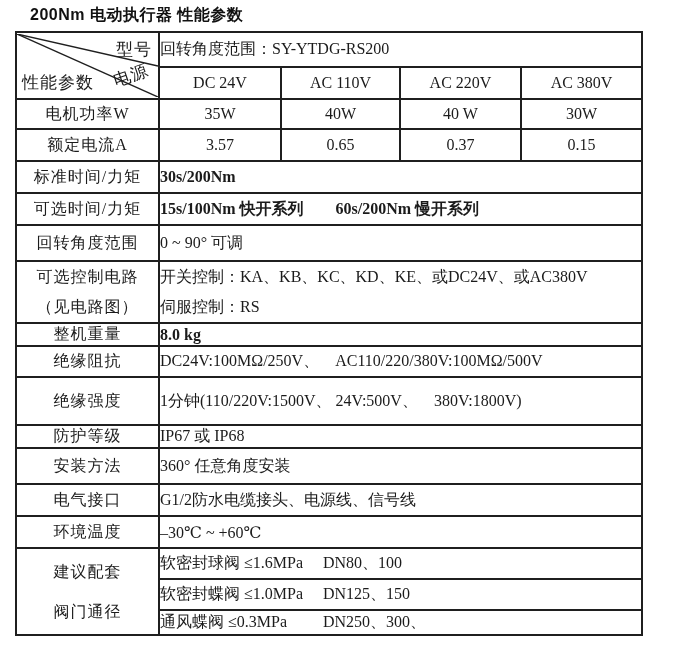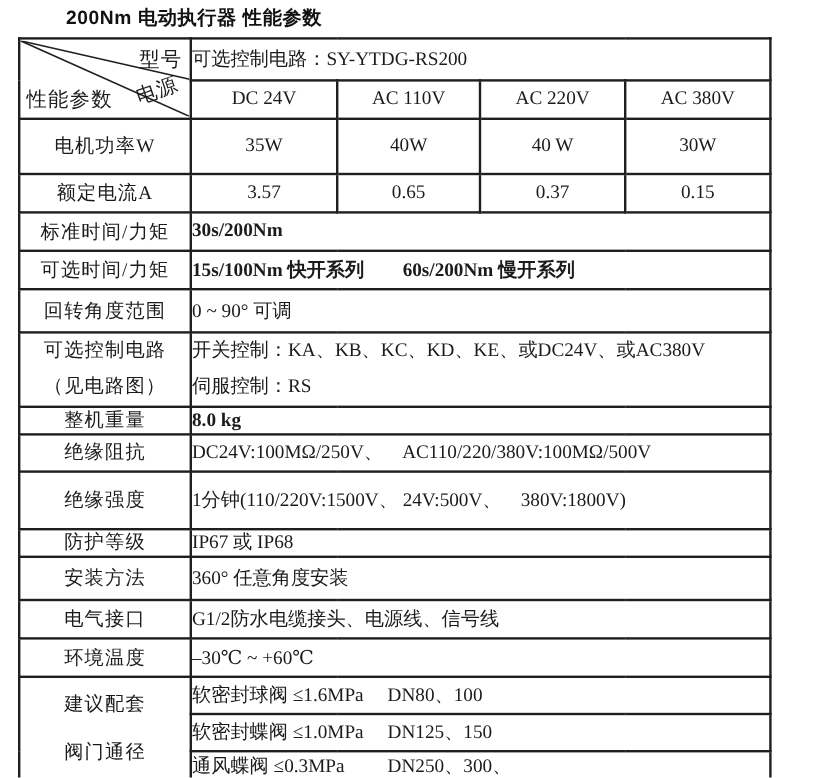--- a/index.html
+++ b/index.html
@@ -4,21 +4,21 @@
 <style>
   html,body{margin:0;padding:0;}
   body{
     width:680px;height:648px;background:#ffffff;position:relative;
     font-family:"Liberation Serif","DejaVu Serif",serif;color:#1b1b1b;
     -webkit-font-smoothing:antialiased;
   }
   .title{
     position:absolute;left:30px;top:5px;
     font-family:"Liberation Sans","DejaVu Sans",sans-serif;
-    font-weight:bold;font-size:16px;letter-spacing:0.5px;color:#111;margin-left:25px;
+    font-weight:bold;font-size:16px;letter-spacing:0.5px;color:#111;
   }
   table.spec{
     position:absolute;left:15px;top:31px;width:626px;
     border-collapse:collapse;table-layout:fixed;padding-left:32px;
   }
   table.spec td{
     border:2px solid #1f1f1f;
     font-size:16px;padding:0;vertical-align:middle;
     overflow:hidden;white-space:nowrap;
   }
@@ -65,30 +65,30 @@
         <div class="corner-inner">
           <svg class="corner-svg" viewBox="0 0 141 65" preserveAspectRatio="none">
             <line x1="0" y1="0" x2="141" y2="33" stroke="#1f1f1f" stroke-width="1.4"></line>
             <line x1="0" y1="0" x2="141" y2="65" stroke="#1f1f1f" stroke-width="1.4"></line>
           </svg>
           <span class="corner-model">型号</span>
           <span class="corner-power">电源</span>
           <span class="corner-perf">性能参数</span>
         </div>
       </td>
-      <td colspan="4" class="val-l pl45">可选控制电路：SY-YTDG-RS200</td>
+      <td colspan="4" class="val-l pl45">回转角度范围：SY-YTDG-RS200</td>
     </tr>
     <tr style="height:32px">
       <td class="val-c">DC 24V</td>
       <td class="val-c">AC 110V</td>
       <td class="val-c">AC 220V</td>
       <td class="val-c">AC 380V</td>
     </tr>
 
-    <tr style="height:46px">
+    <tr style="height:30px">
       <td class="lbl">电机功率W</td>
       <td class="val-c">35W</td>
       <td class="val-c">40W</td>
       <td class="val-c">40 W</td>
       <td class="val-c">30W</td>
     </tr>
 
     <tr style="height:32px">
       <td class="lbl">额定电流A</td>
       <td class="val-c">3.57</td>

